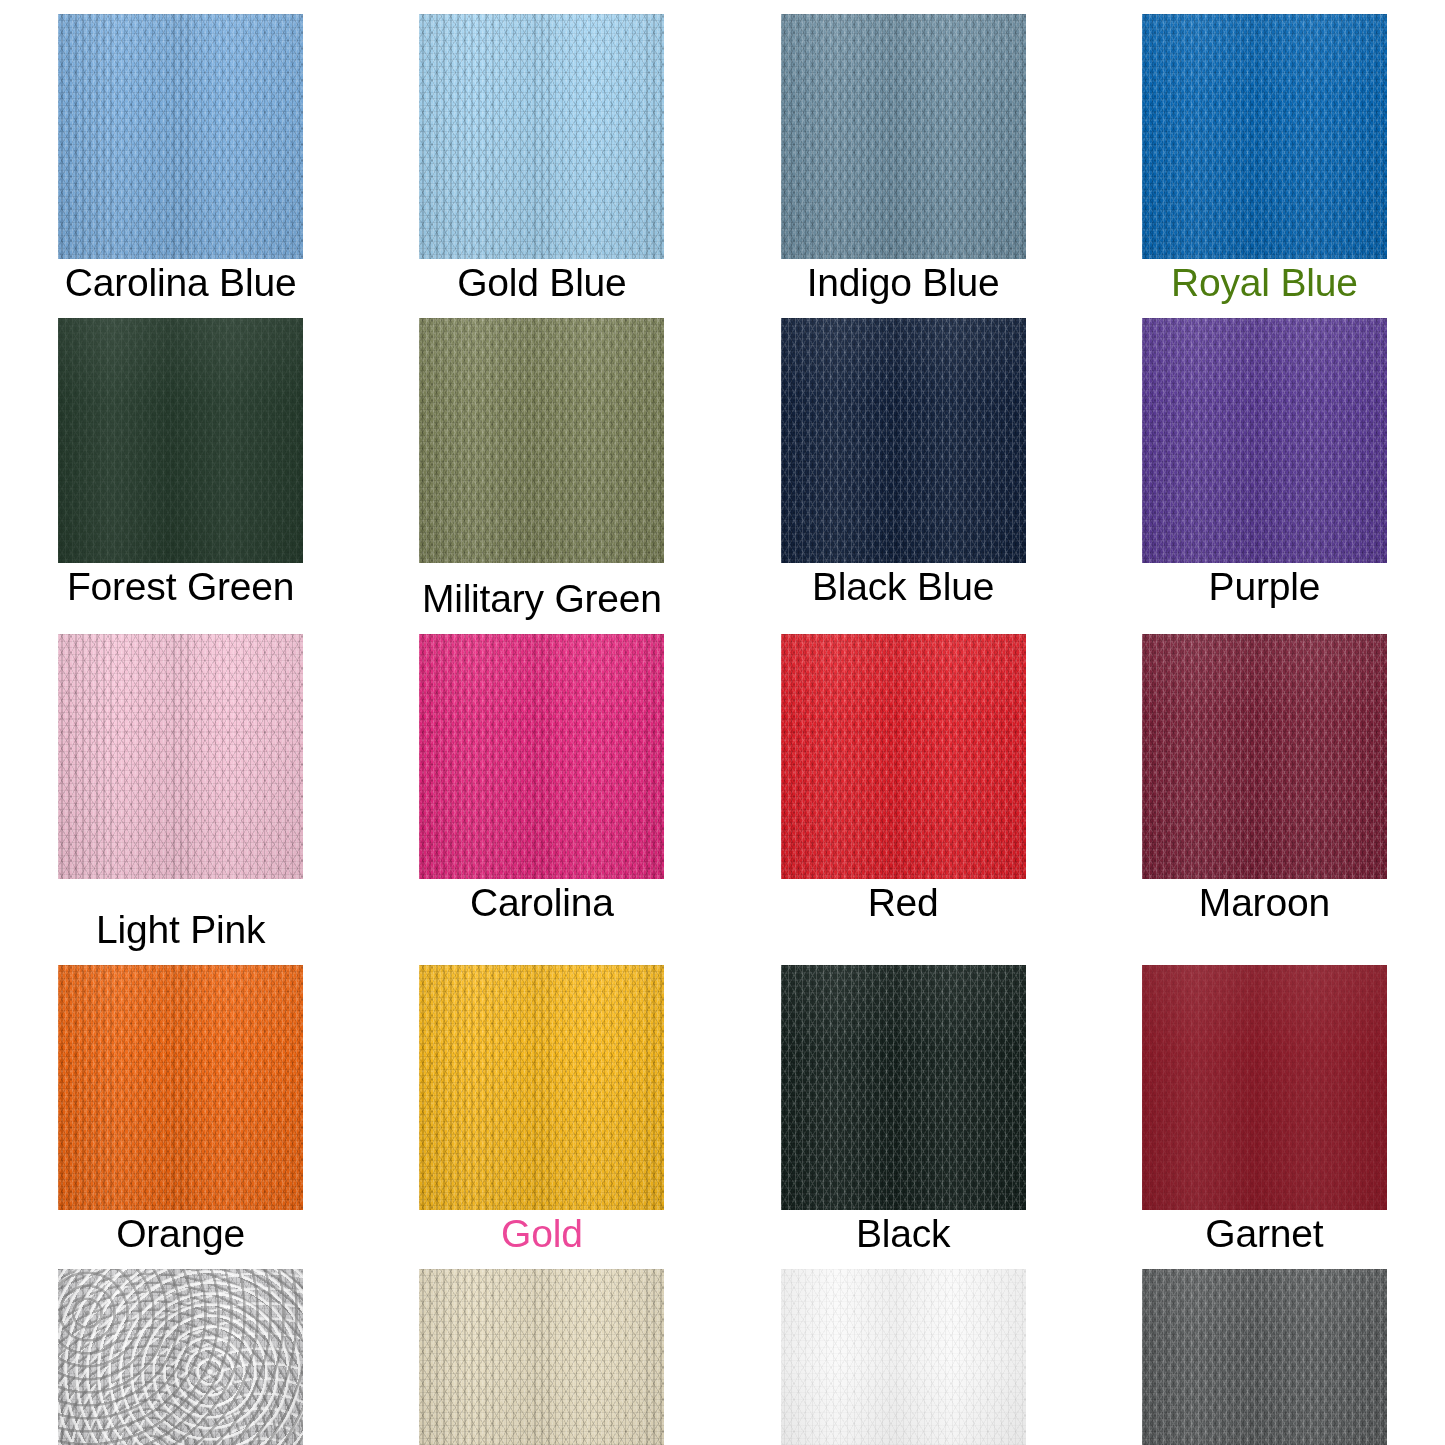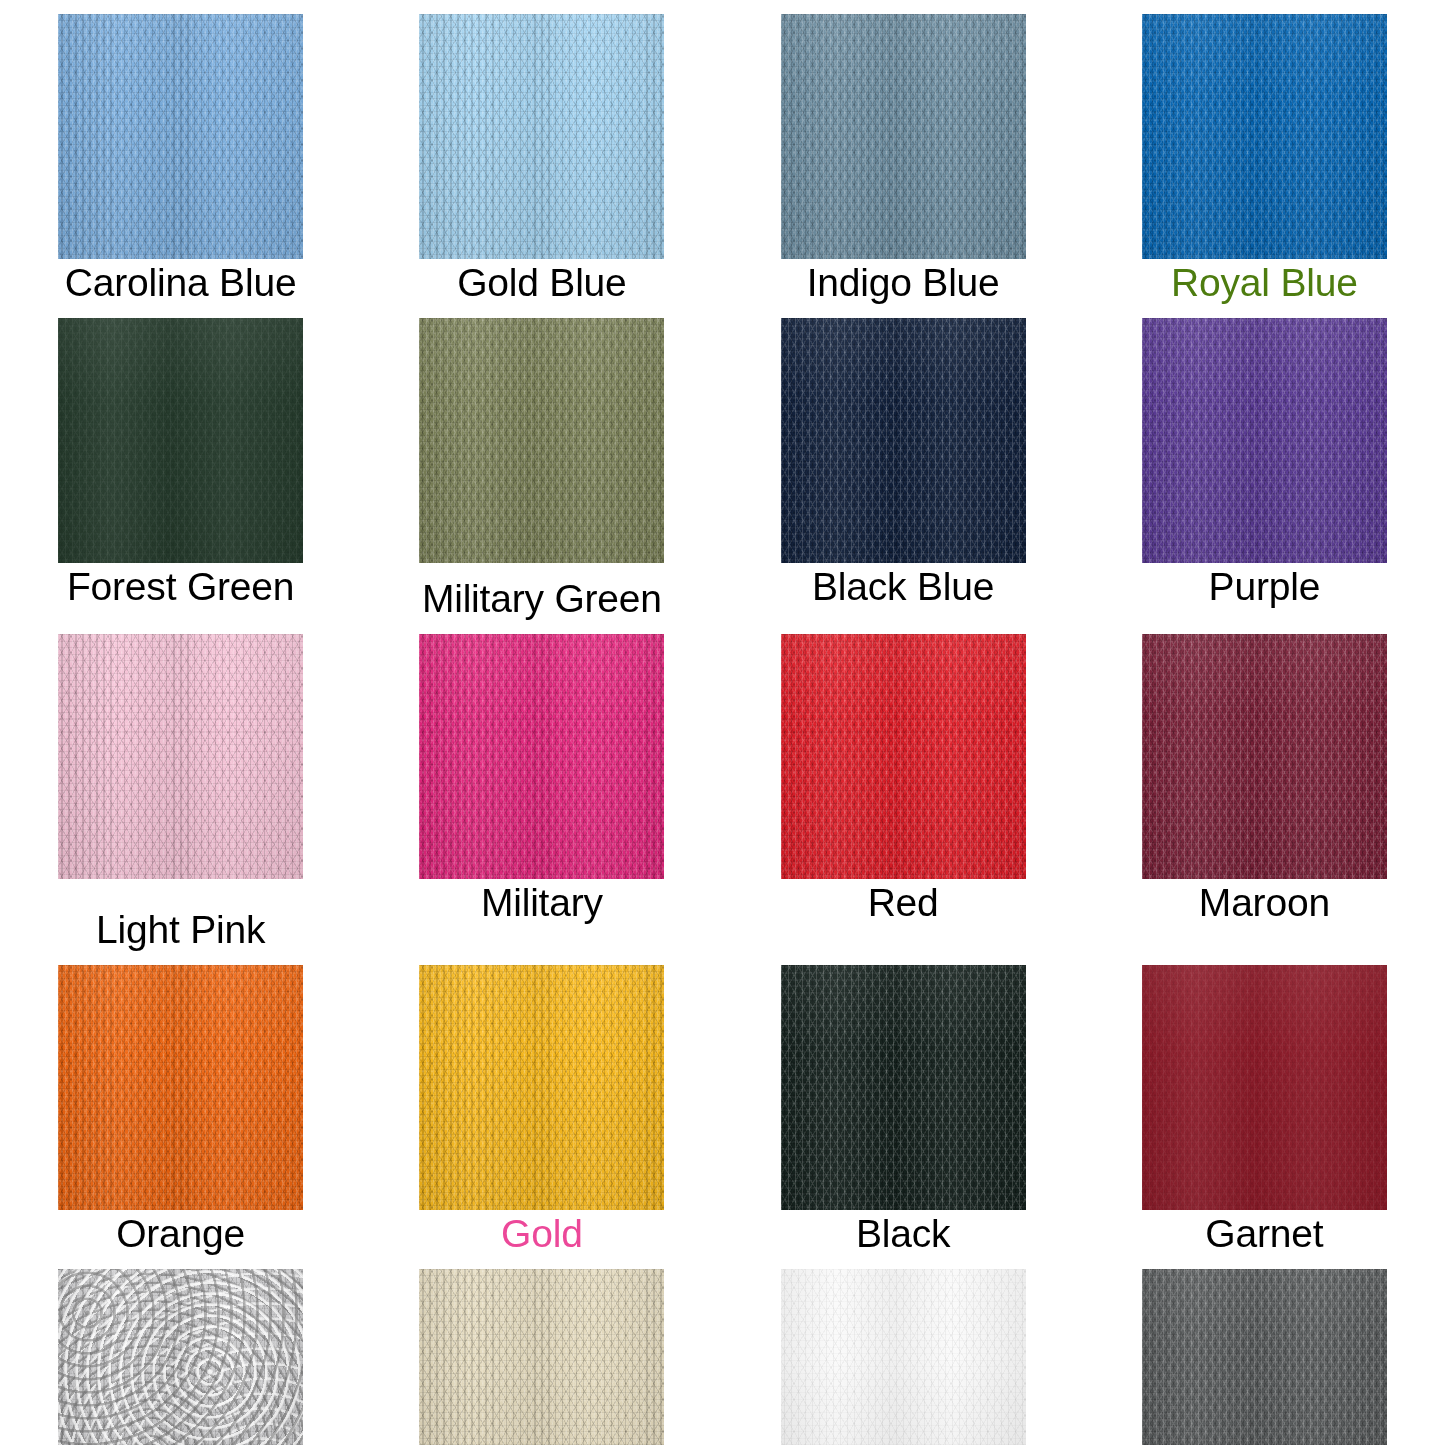--- a/index.html
+++ b/index.html
@@ -212,21 +212,21 @@
         <div class="knit-tex"></div>
         <div class="knit-shade"></div>
       </div>
       <div class="swatch-label" style="color: rgb(0, 0, 0); margin-top: 31px;">Light Pink</div>
     </div>
     <div class="swatch-cell">
       <div class="swatch-chip" style="background-color: rgb(232, 38, 127);">
         <div class="knit-tex"></div>
         <div class="knit-shade"></div>
       </div>
-      <div class="swatch-label" style="color: rgb(0, 0, 0);">Military</div>
+      <div class="swatch-label" style="color: rgb(0, 0, 0);">Carolina</div>
     </div>
     <div class="swatch-cell">
       <div class="swatch-chip" style="background-color: rgb(227, 28, 39);">
         <div class="knit-tex"></div>
         <div class="knit-shade"></div>
       </div>
       <div class="swatch-label" style="color: rgb(0, 0, 0);">Red</div>
     </div>
     <div class="swatch-cell">
       <div class="swatch-chip knit-strong" style="background-color: rgb(123, 32, 56);">

